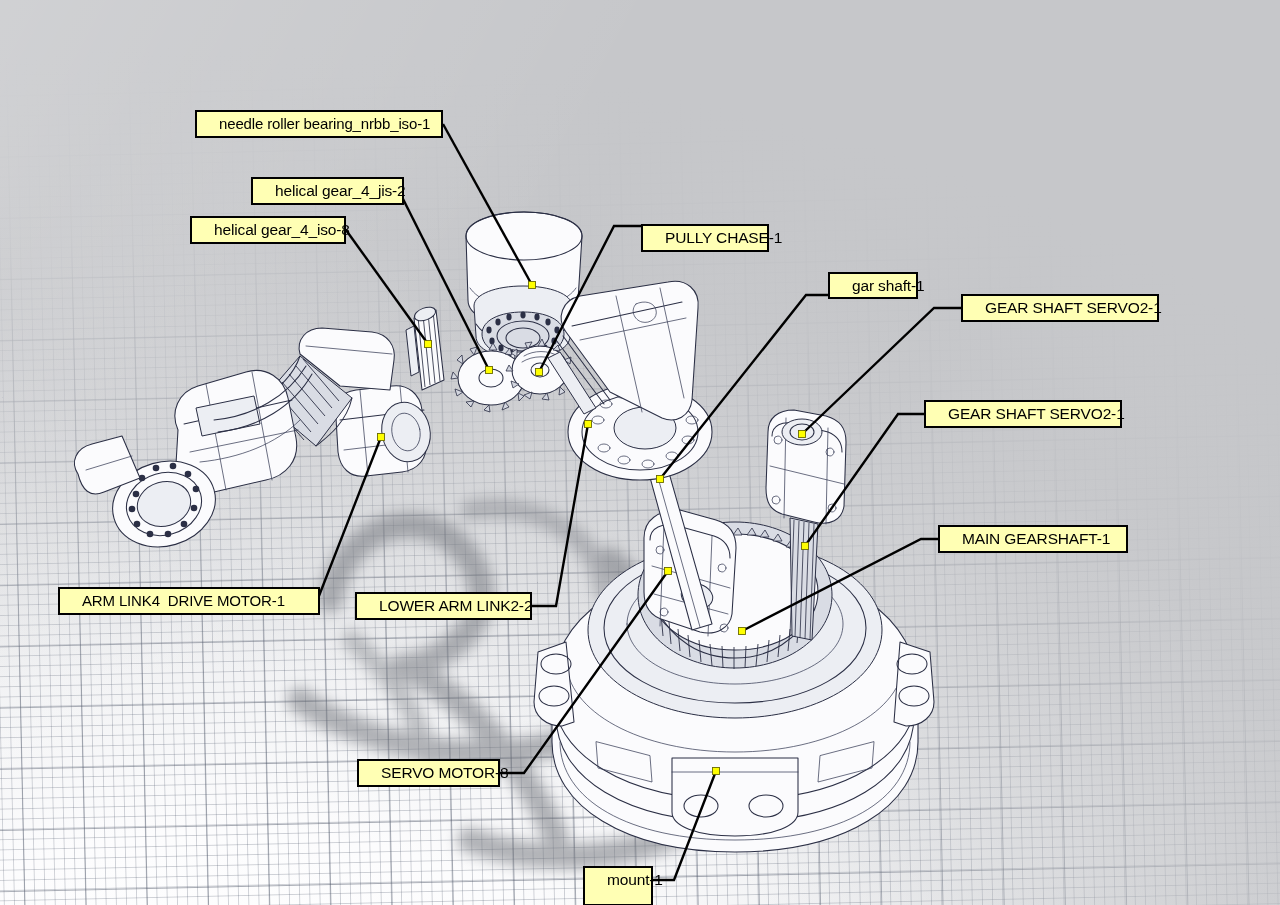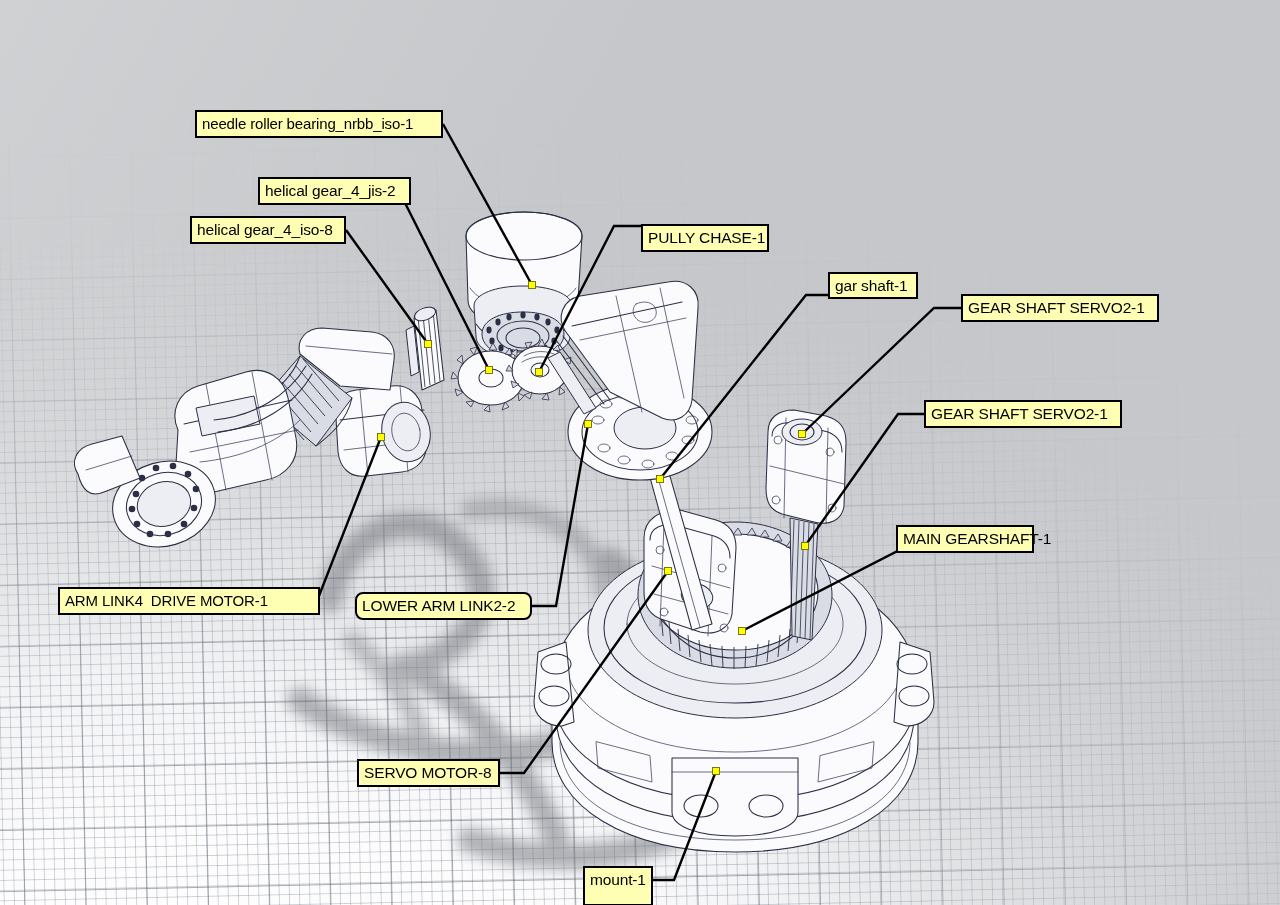--- a/index.html
+++ b/index.html
@@ -57,21 +57,21 @@
   .anchor{fill:#ffff00;stroke:#6a6a00;stroke-width:.9;}
 
   
   .label{
     position:absolute;
     background:#ffffb4;
     border:2.4px solid #000000;
     color:#000000;
     font-size:15.5px;
     line-height:1;
-    padding:4px 5px 5px 5px;
+    padding:4px 5px 5px 22px;
     white-space:pre;
     letter-spacing:-.15px;
     box-sizing:border-box;
   }
   .label.sm{font-size:15px;}
 </style>
 </head>
 <body>
 
 <div id="stage">
@@ -445,26 +445,26 @@
           <rect x="377.5" y="433.5" width="7" height="7" class="anchor"></rect>
           <rect x="584.5" y="420.5" width="7" height="7" class="anchor"></rect>
           <rect x="664.5" y="567.5" width="7" height="7" class="anchor"></rect>
           <rect x="712.5" y="767.5" width="7" height="7" class="anchor"></rect>
         </g>
     </svg>
   </div>
 
   <div id="labels">
       <div class="label sm" style="left: 195px; top: 110px; width: 248px; height: 28px;">needle roller bearing_nrbb_iso-1</div>
-      <div class="label" style="left: 258px; top: 177px; width: 153px; height: 28px;">helical gear_4_jis-2</div>
+      <div class="label" style="left: 251px; top: 177px; width: 153px; height: 28px;">helical gear_4_jis-2</div>
       <div class="label" style="left: 190px; top: 216px; width: 156px; height: 28px;">helical gear_4_iso-8</div>
       <div class="label" style="left: 641px; top: 212px; width: 128px; height: 28px; margin-top: 12px;">PULLY CHASE-1</div>
       <div class="label" style="left: 828px; top: 272px; width: 90px; height: 27px;">gar shaft-1</div>
       <div class="label" style="left: 961px; top: 294px; width: 198px; height: 28px;">GEAR SHAFT SERVO2-1</div>
       <div class="label" style="left: 924px; top: 400px; width: 198px; height: 28px;">GEAR SHAFT SERVO2-1</div>
-      <div class="label" style="left: 896px; top: 525px; width: 138px; height: 28px;">MAIN GEARSHAFT-1</div>
+      <div class="label" style="left: 938px; top: 525px; width: 190px; height: 28px;">MAIN GEARSHAFT-1</div>
       <div class="label sm" style="left: 58px; top: 587px; width: 262px; height: 28px;">ARM LINK4  DRIVE MOTOR-1</div>
-      <div class="label" style="left: 355px; top: 592px; width: 177px; height: 28px; border-radius: 8px;">LOWER ARM LINK2-2</div>
+      <div class="label" style="left: 355px; top: 592px; width: 177px; height: 28px;">LOWER ARM LINK2-2</div>
       <div class="label" style="left: 357px; top: 759px; width: 143px; height: 28px;">SERVO MOTOR-8</div>
       <div class="label" style="left: 583px; top: 866px; width: 70px; height: 40px;">mount-1</div>
     </div>
 
 </div>
 
 </body></html>

